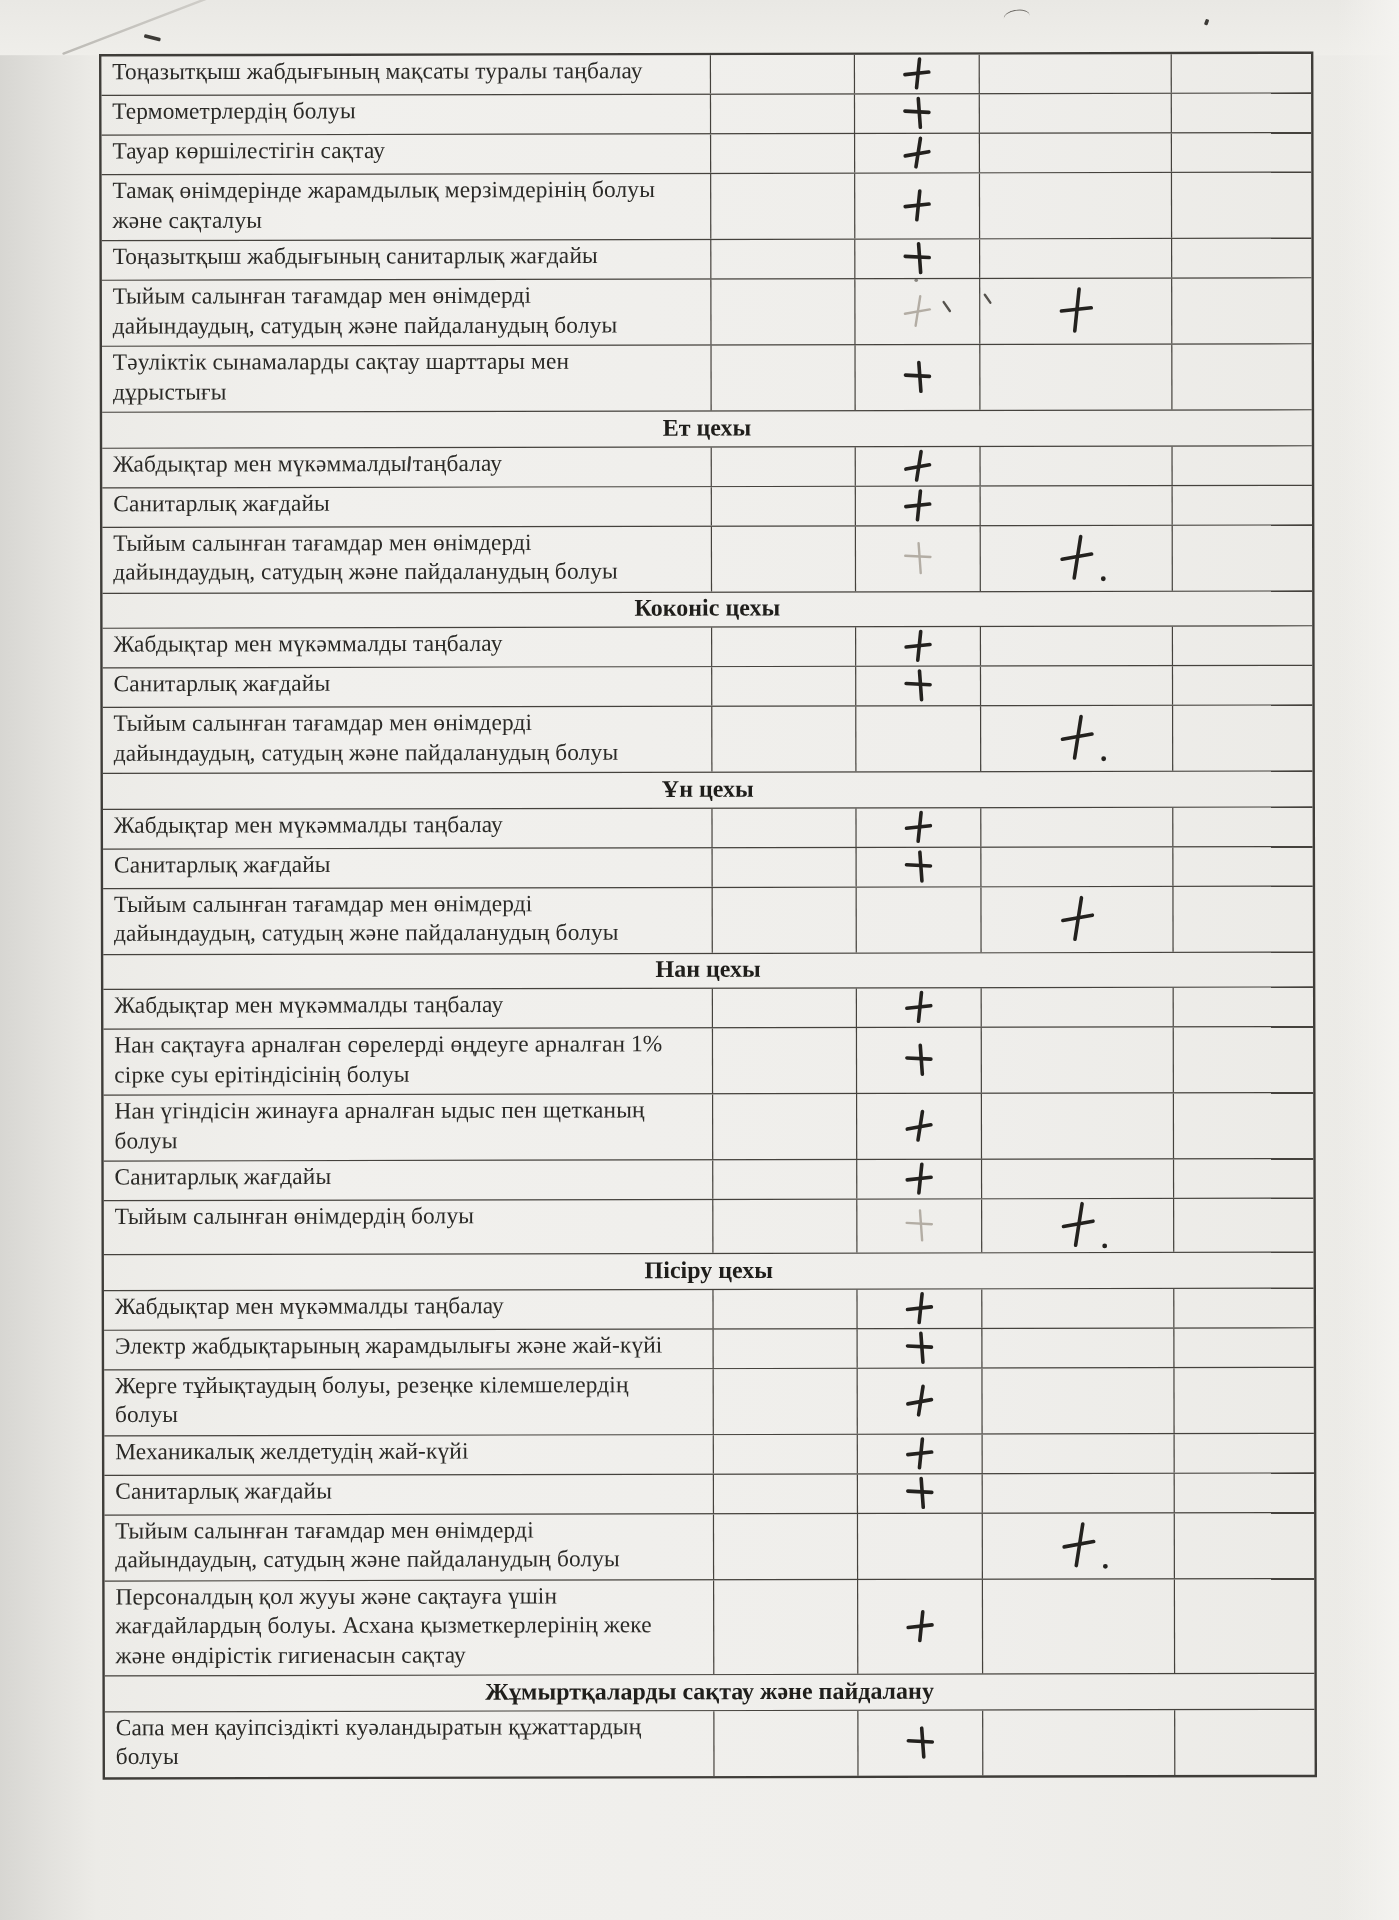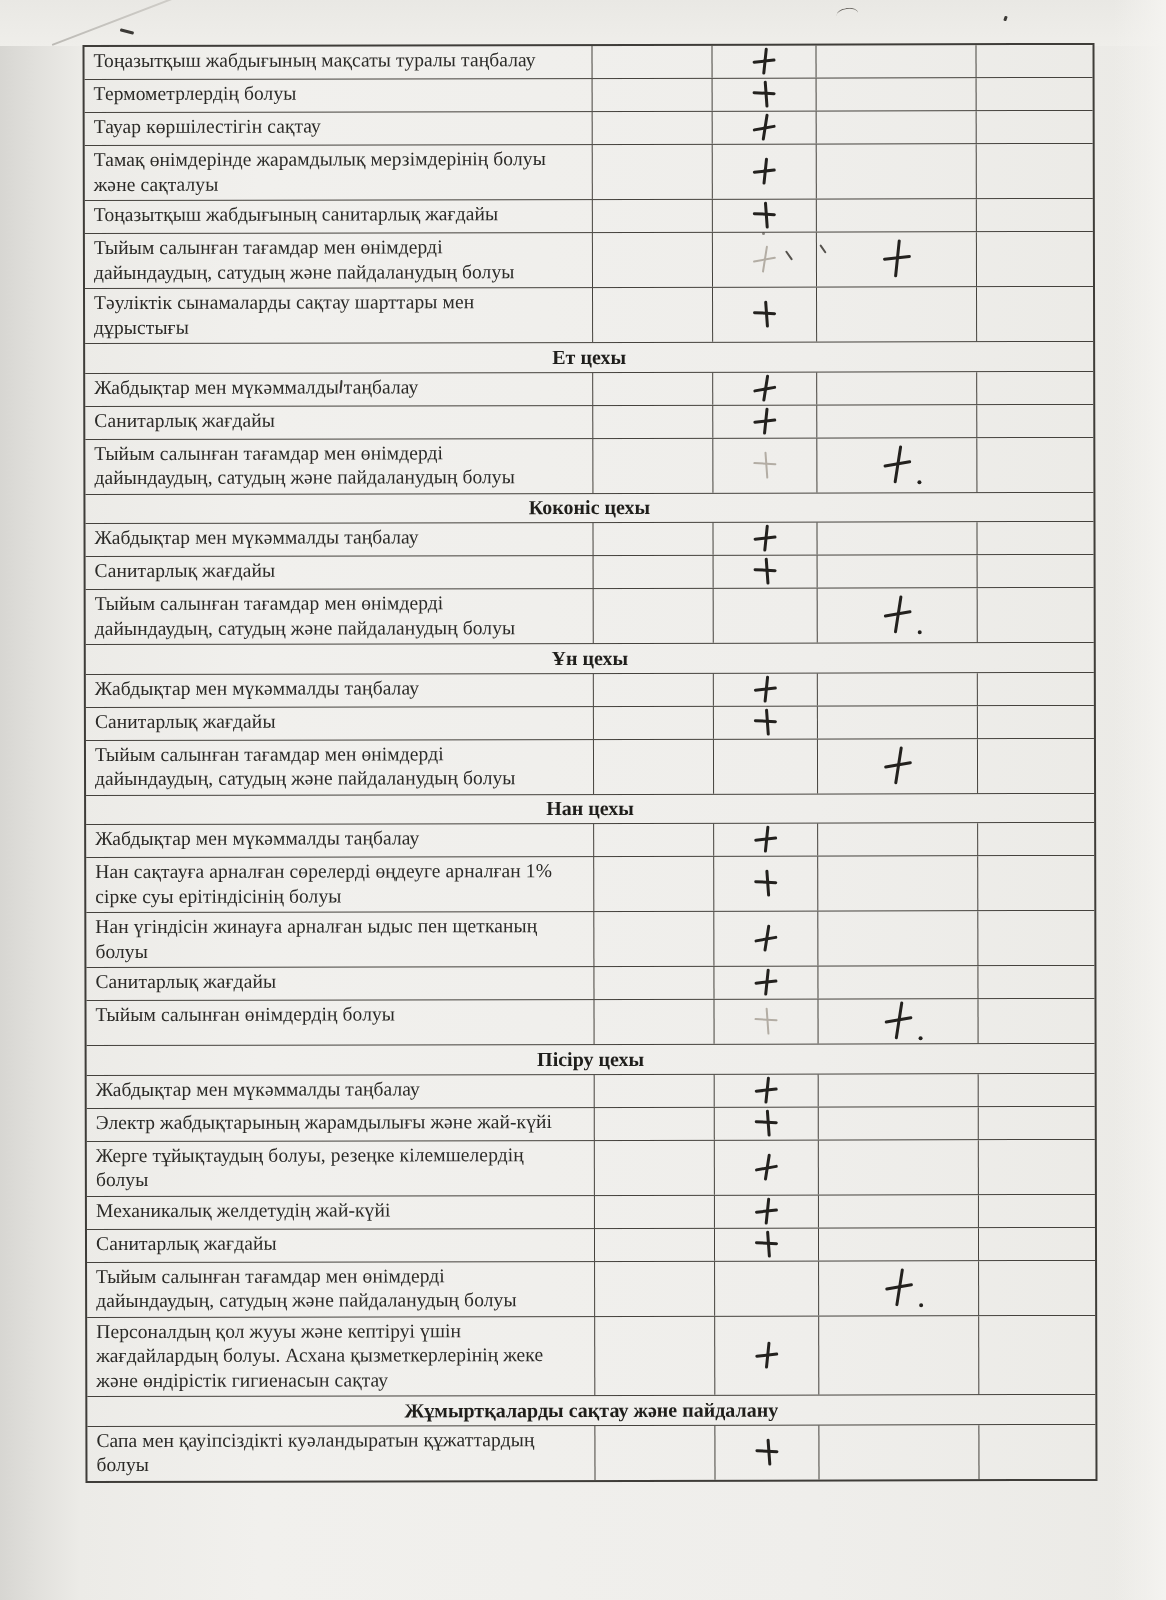--- a/index.html
+++ b/index.html
@@ -367,21 +367,21 @@
       <div class="cell"></div>
       <div class="cell"></div>
       <div class="cell">
         <span class="plus v3 big">
           <i class="pdot"></i>
         </span>
       </div>
       <div class="cell"></div>
     </div>
     <div class="t-row">
-      <div class="cell c1">Персоналдың қол жууы және кептіруі үшін жағдайлардың болуы. Асхана қызметкерлерінің жеке және өндірістік гигиенасын сақтау</div>
+      <div class="cell c1">Персоналдың қол жууы және сақтауға үшін жағдайлардың болуы. Асхана қызметкерлерінің жеке және өндірістік гигиенасын сақтау</div>
       <div class="cell"></div>
       <div class="cell">
         <span class="plus "></span>
       </div>
       <div class="cell"></div>
       <div class="cell"></div>
     </div>
     <div class="sec-header">Жұмыртқаларды сақтау және пайдалану</div>
     <div class="t-row">
       <div class="cell c1">Сапа мен қауіпсіздікті куәландыратын құжаттардың болуы</div>

